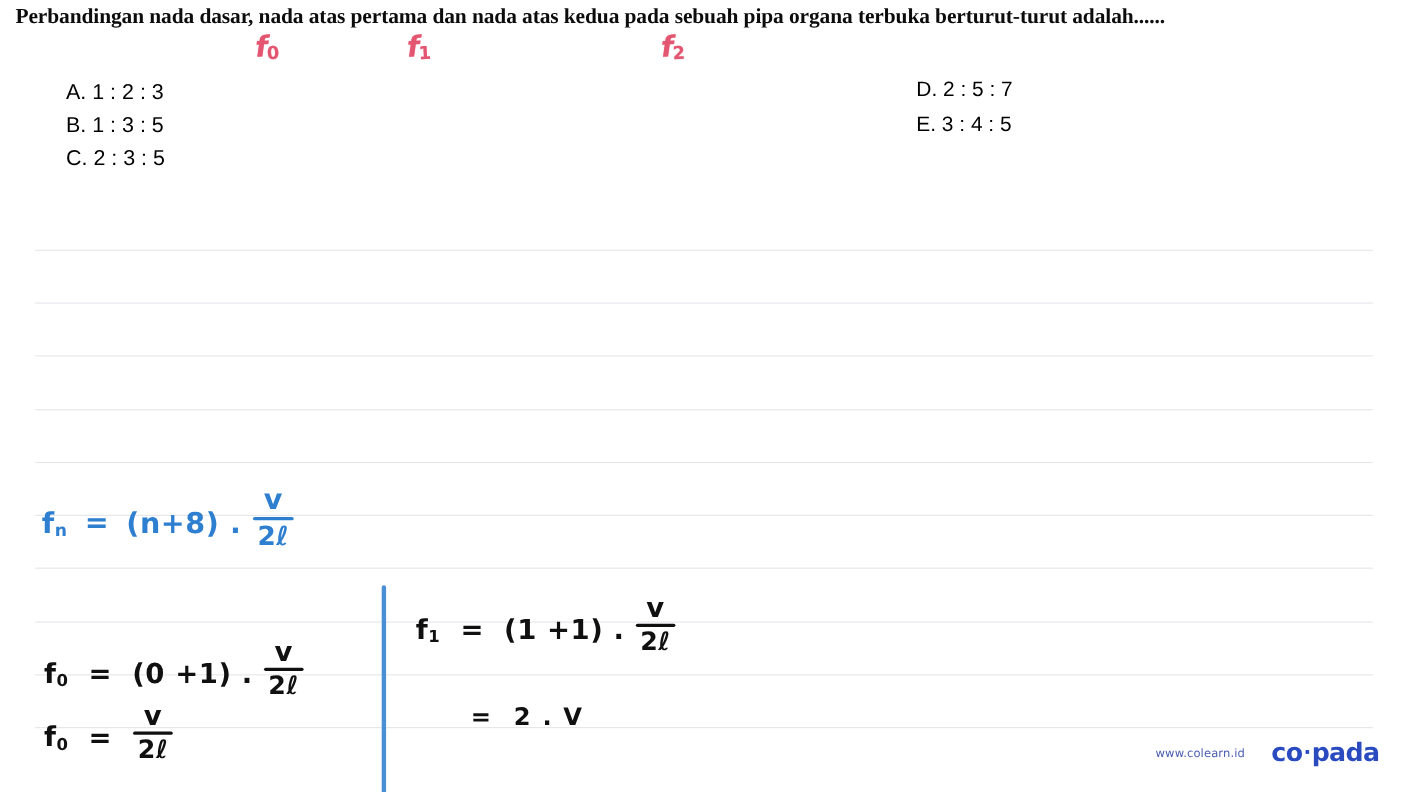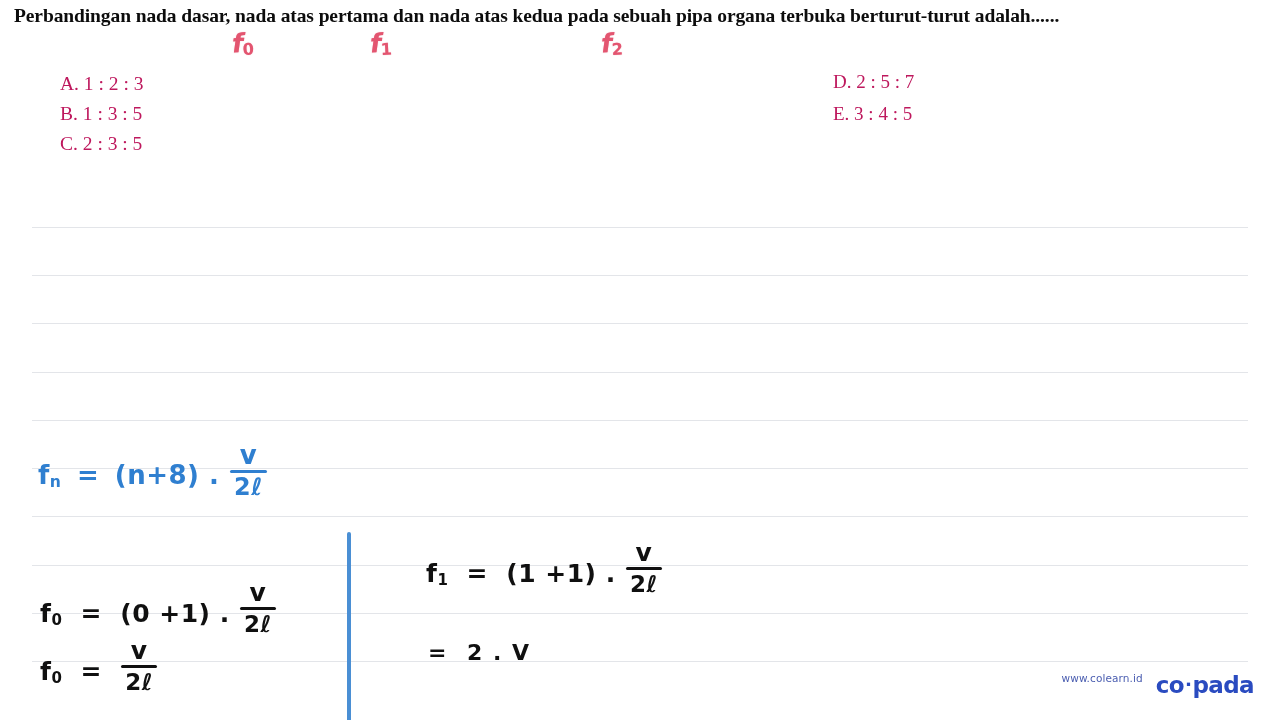--- a/index.html
+++ b/index.html
@@ -72,22 +72,22 @@
   #options-right {
     position: absolute;
     left: 833px;
     top: 66px;
     font-size: 19px;
     line-height: 32px;
     font-weight: 400;
   }
   .option-row {
     white-space: pre;
-    font-family: Liberation Serif, serif;
-    color: #be185d;
+    font-family: Liberation Sans, sans-serif;
+    color: #000000;
   }
 
   
   #notebook {
     position: absolute;
     left: 0;
     top: 210px;
     width: 1280px;
     height: 510px;
   }
@@ -163,21 +163,20 @@
     top: 428px;
     font-size: 25px;
     letter-spacing: 0.5px;
   }
   
   #hand-f1-full {
     left: 378px;
     top: 330px;
     font-size: 25px;
     letter-spacing: 0.5px;
-    margin-left: 48px;
   }
   
   #hand-f1-result {
     left: 428px;
     top: 432px;
     font-size: 22px;
     letter-spacing: 1.5px;
   }
 
   
@@ -190,22 +189,22 @@
     background: #4a8fd4;
     border-radius: 2px;
   }
 
   
   #watermark {
     position: absolute;
     right: 26px;
     bottom: 22px;
     display: flex;
-    align-items: flex-start;
-    gap: 13px;
+    align-items: center;
+    gap: 24px;
     margin-left: 30px;
   }
   #watermark-url {
     font-family: "DejaVu Sans", sans-serif;
     font-size: 10.5px;
     color: #4a5db0;
     letter-spacing: 0.1px;
   }
   #watermark-logo {
     font-family: "DejaVu Sans", sans-serif;

